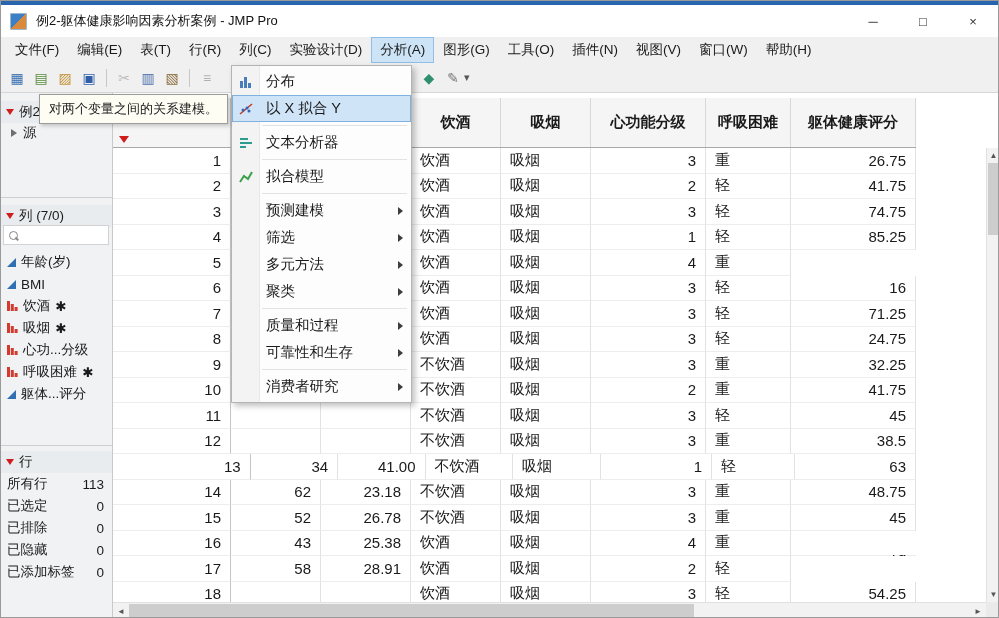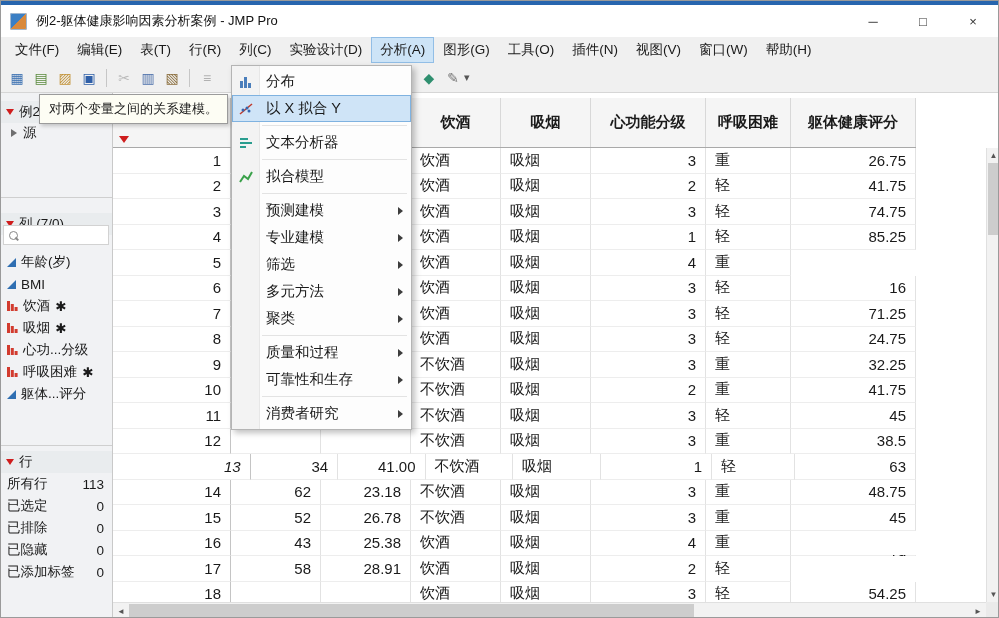--- a/index.html
+++ b/index.html
@@ -174,21 +174,21 @@
     <div class="panel-header" style="top:8px;">
       <span class="red-tri"></span>
       <span>例2-</span>
     </div>
     <div class="src-item" style="top:30px;">
       <span class="gray-tri"></span>
       <span>源</span>
     </div>
     <div class="sb-sep" style="top:104px;"></div>
 
-    <div class="panel-header" style="top:120px;">
+    <div class="panel-header" style="top:112px;">
       <span class="red-tri"></span>
       <span>列 (7/0)</span>
     </div>
     <div class="search-row" style="top:132px;">
       <span class="mag"></span>
     </div>
     <div class="col-list" id="columns-list" style="top:158px;">
         <div class="col-item">
           <span class="cicon cont"></span>
           <span>年龄(岁)</span>
@@ -383,21 +383,21 @@
         <div class="td r rownum" style="width: 118px;">12</div>
         <div class="td r" style="width: 90px;"></div>
         <div class="td r" style="width: 90px;"></div>
         <div class="td l" style="width: 90px;">不饮酒</div>
         <div class="td l" style="width: 90px;">吸烟</div>
         <div class="td r" style="width: 115px;">3</div>
         <div class="td l" style="width: 85px;">重</div>
         <div class="td r" style="width: 125px;">38.5</div>
       </div>
       <div class="trow">
-        <div class="td r rownum" style="width: 142px; font-style: italic;">13</div>
+        <div class="td r rownum" style="width: 142px;">13</div>
         <div class="td r" style="width: 90px;">34</div>
         <div class="td r" style="width: 90px;">41.00</div>
         <div class="td l" style="width: 90px;">不饮酒</div>
         <div class="td l" style="width: 90px;">吸烟</div>
         <div class="td r" style="width: 115px;">1</div>
         <div class="td l" style="width: 85px;">轻</div>
         <div class="td r" style="width: 125px;">63</div>
       </div>
       <div class="trow">
         <div class="td r rownum" style="width: 118px;">14</div>
@@ -505,25 +505,20 @@
         <span class="m-label">拟合模型</span>
       </div>
       <div class="msep"></div>
       <div class="mitem">
         <span class="m-icon"></span>
         <span class="m-label">预测建模</span>
         <span class="m-arrow"></span>
       </div>
       <div class="mitem">
         <span class="m-icon"></span>
-        <span class="m-label">专业建模</span>
-        <span class="m-arrow"></span>
-      </div>
-      <div class="mitem">
-        <span class="m-icon"></span>
         <span class="m-label">筛选</span>
         <span class="m-arrow"></span>
       </div>
       <div class="mitem">
         <span class="m-icon"></span>
         <span class="m-label">多元方法</span>
         <span class="m-arrow"></span>
       </div>
       <div class="mitem">
         <span class="m-icon"></span>

